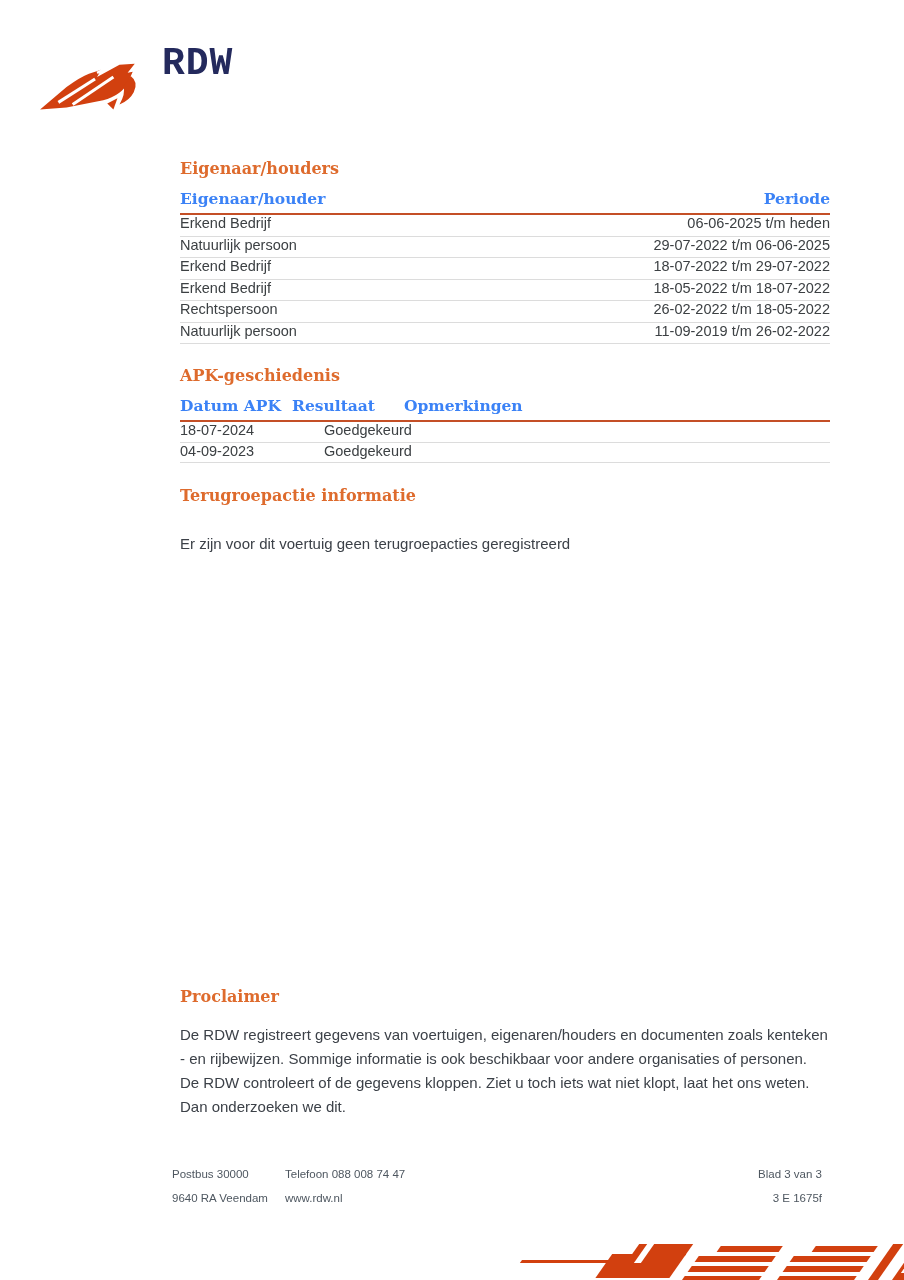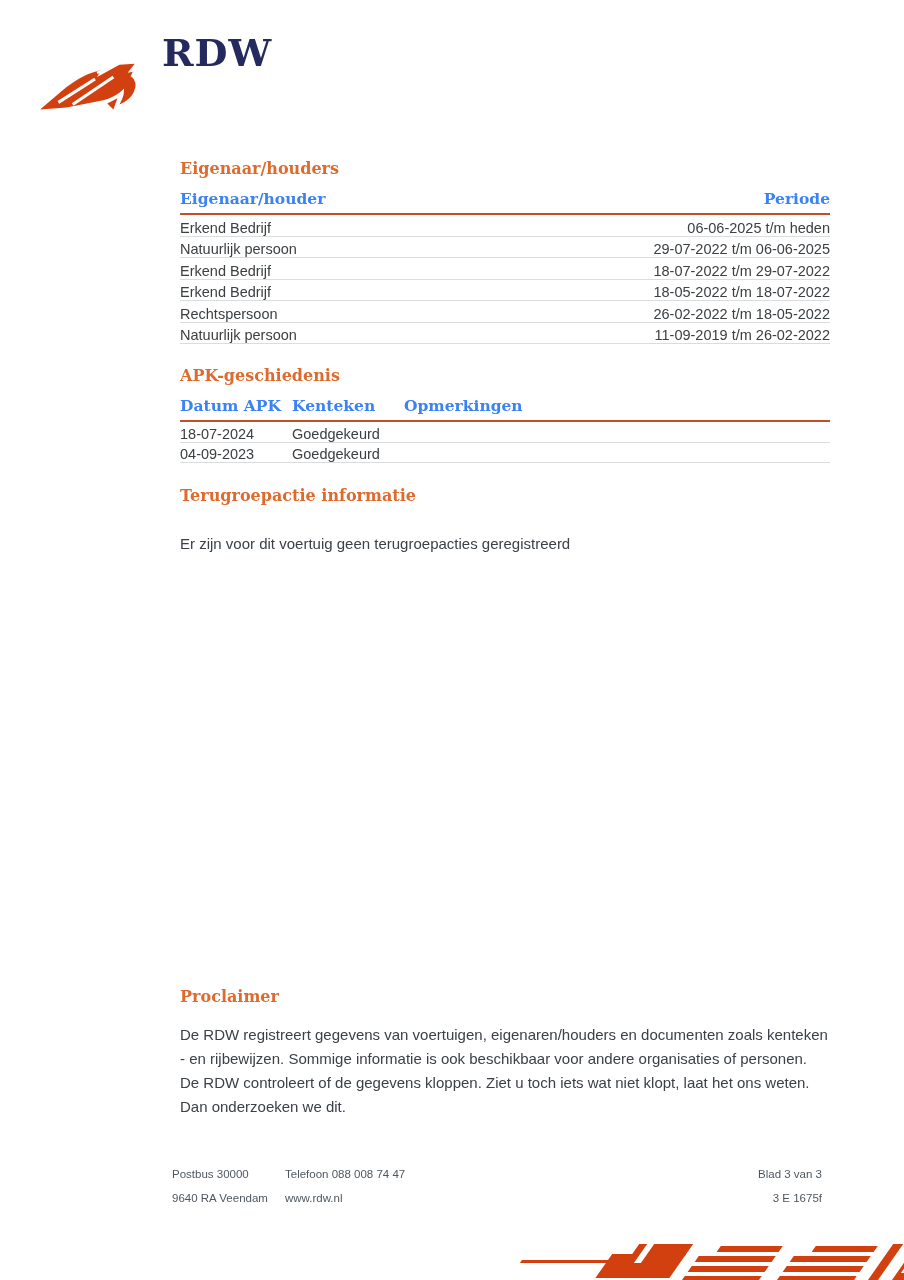--- a/index.html
+++ b/index.html
@@ -7,38 +7,39 @@
   .page {
     position:relative; width:904px; height:1280px; margin:0 auto;
     background:#ffffff; overflow:hidden;
     font-family:"Liberation Sans", sans-serif; color:#3f4247;
   }
   .slab { font-family:"DejaVu Serif","Liberation Serif",serif; font-weight:bold; }
 
   
   .logo-feather { position:absolute; left:36px; top:50px; width:112px; height:64px; }
   .logo-word {
-    position:absolute; left:162px; top:30px; font-size:38px; letter-spacing:1px;
+    position:absolute; left:162px; top:42px; font-size:38px; letter-spacing:1px;
     color:#242a5d;
+    font-family:Liberation Mono, monospace;
   }
   .head-right { position:absolute; left:500px; top:44px; width:314px; }
   .doc-title { font-size:26px; color:#e07c41; letter-spacing:0.2px; }
   .meta-grid { margin-top:24px; display:grid; grid-template-columns:138px auto; row-gap:4px; }
   .meta-label { font-size:15px; color:#242a5d; }
   .meta-value { font-size:15px; color:#45484d; font-family:"Liberation Sans",sans-serif; }
 
   
   .content { position:absolute; left:180px; width:650px; }
 
   .sec-heading { font-size:16px; color:#de6b2d; }
 
   .tbl-head { display:flex; margin-top:11px; font-size:15.5px; color:#3b82f6; }
   .tbl-rule { border-bottom:2px solid #c44f26; margin-top:5px; }
-  .row { display:flex; align-items:flex-end; height:21.5px; border-bottom:1px solid #dcdcdc;
-         font-size:14.5px; color:#3c4043; }
+  .row { display:flex; align-items:flex-start; height:21.5px; border-bottom:1px solid #dcdcdc;
+         font-size:14.5px; color:#3c4043;gap:32px; }
   .grow { flex:1; }
   .right { text-align:right; }
 
   .owners { top:159px; }
   .apk { top:366px; }
   .apk .c1 { width:112px; }
   .apk .c2 { width:112px; }
   .apk .c3 { flex:1; }
   .apk .row { height:20.5px; }
 
@@ -103,21 +104,21 @@
     <div class="row">
       <div class="grow">Natuurlijk persoon</div>
       <div class="right">11-09-2019 t/m 26-02-2022</div>
     </div>
   </div>
 
   <div class="content apk" style="position:absolute;">
     <div class="sec-heading slab">APK-geschiedenis</div>
     <div class="tbl-head slab">
       <div class="c1">Datum APK</div>
-      <div class="c2">Kenteken</div>
+      <div class="c2">Resultaat</div>
       <div class="c3">Opmerkingen</div>
     </div>
     <div class="tbl-rule"></div>
     <div class="row">
       <div class="c1">18-07-2024</div>
       <div class="c2">Goedgekeurd</div>
       <div class="c3"></div>
     </div>
     <div class="row">
       <div class="c1">04-09-2023</div>

